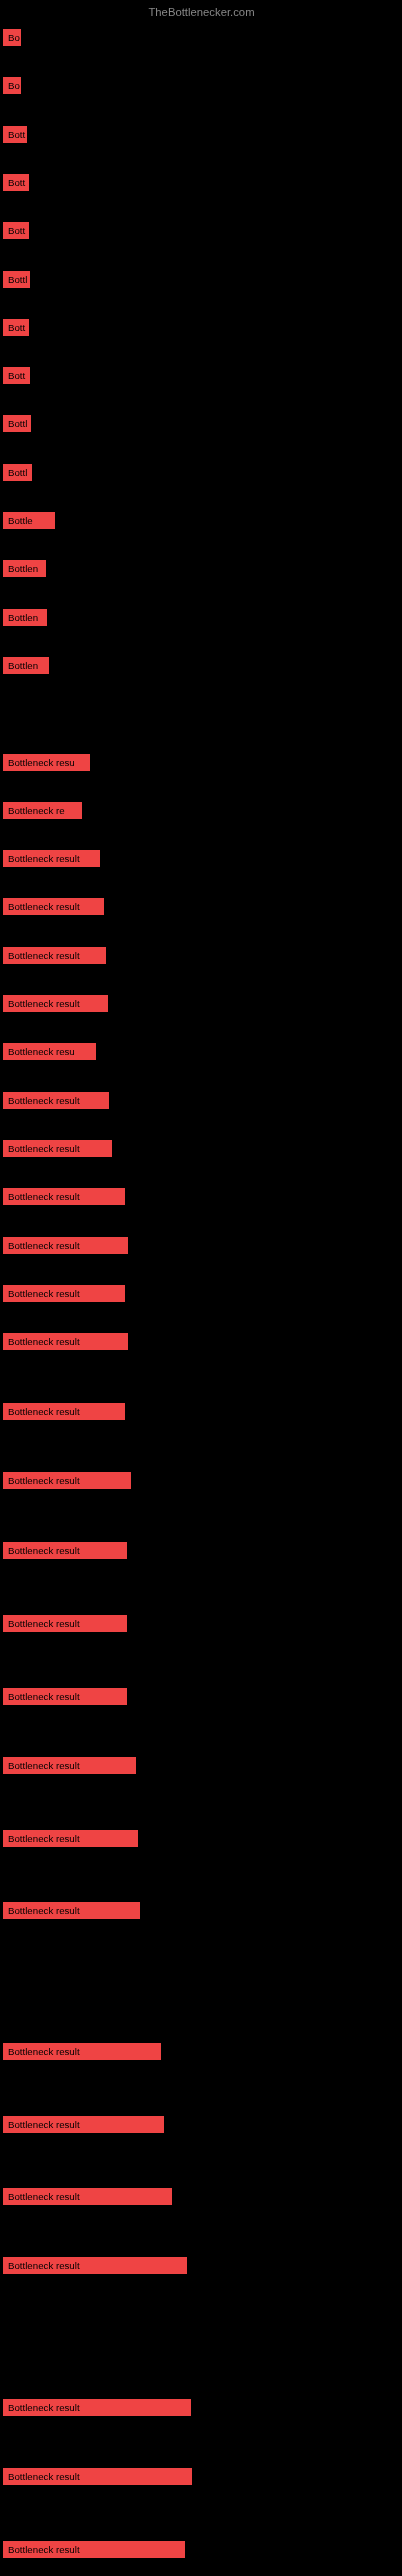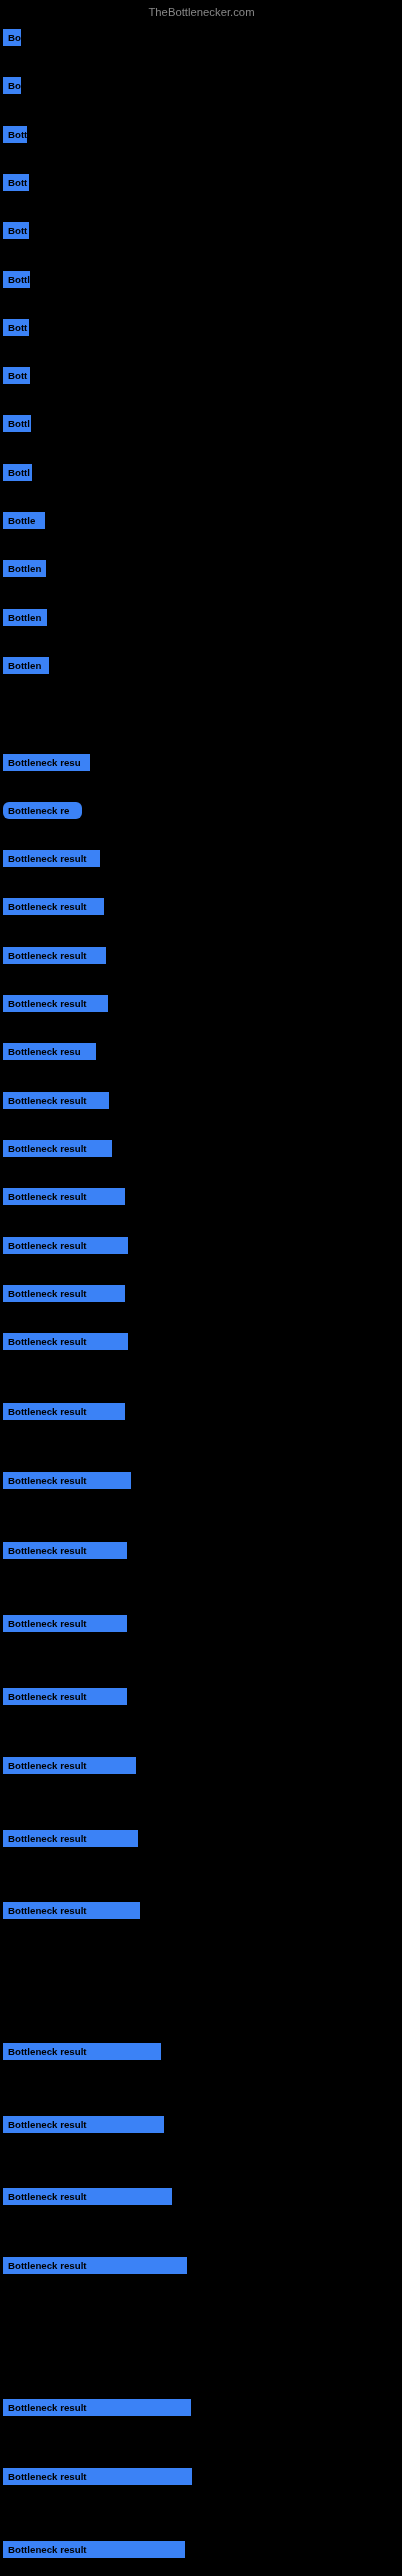--- a/index.html
+++ b/index.html
@@ -34,24 +34,24 @@
     }
 
     .bottleneck-item {
       display: flex;
       align-items: center;
       margin-bottom: 0;
       padding: 6.4px 0;
     }
 
     .bottleneck-label {
-      background-color: #3b82f6;
+      background-color: #ef4444;
       color: #000000;
       font-size: 9.7px;
-      font-weight: bold;
+      font-weight: normal;
       padding: 3.2px 4.8px;
       white-space: nowrap;
       overflow: hidden;
     }
   </style>
 </head>
 <body style="min-height: 2599px;">
 
 <div class="site-title">TheBottlenecker.com</div>
 
@@ -80,36 +80,36 @@
     <div class="bottleneck-item" style="position: absolute; top: 338px; left: 0px; width: 100%; padding: 6.4px 0px;">
       <div class="bottleneck-label" style="width: 26.6px; margin-left: 3.2px;">Bott</div>
     </div>
     <div class="bottleneck-item" style="position: absolute; top: 386px; left: 0px; width: 100%; padding: 6.4px 0px;">
       <div class="bottleneck-label" style="width: 28px; margin-left: 3.2px;">Bottl</div>
     </div>
     <div class="bottleneck-item" style="position: absolute; top: 435px; left: 0px; width: 100%; padding: 6.4px 0px;">
       <div class="bottleneck-label" style="width: 29px; margin-left: 3.2px;">Bottl</div>
     </div>
     <div class="bottleneck-item" style="position: absolute; top: 483px; left: 0px; width: 100%; padding: 6.4px 0px;">
-      <div class="bottleneck-label" style="width: 42px; margin-left: 3.2px;">Bottle</div>
+      <div class="bottleneck-label" style="width: 52px; margin-left: 3.2px;">Bottle</div>
     </div>
     <div class="bottleneck-item" style="position: absolute; top: 531px; left: 0px; width: 100%; padding: 6.4px 0px;">
       <div class="bottleneck-label" style="width: 43px; margin-left: 3.2px;">Bottlen</div>
     </div>
     <div class="bottleneck-item" style="position: absolute; top: 580px; left: 0px; width: 100%; padding: 6.4px 0px;">
       <div class="bottleneck-label" style="width: 44px; margin-left: 3.2px;">Bottlen</div>
     </div>
     <div class="bottleneck-item" style="position: absolute; top: 628px; left: 0px; width: 100%; padding: 6.4px 0px;">
       <div class="bottleneck-label" style="width: 46px; margin-left: 3.2px;">Bottlen</div>
     </div>
     <div class="bottleneck-item" style="position: absolute; top: 725px; left: 0px; width: 100%; padding: 6.4px 0px;">
       <div class="bottleneck-label" style="width: 87px; margin-left: 3.2px;">Bottleneck resu</div>
     </div>
     <div class="bottleneck-item" style="position: absolute; top: 773px; left: 0px; width: 100%; padding: 6.4px 0px;">
-      <div class="bottleneck-label" style="width: 79px; margin-left: 3.2px; border-radius: 6px;">Bottleneck re</div>
+      <div class="bottleneck-label" style="width: 79px; margin-left: 3.2px;">Bottleneck re</div>
     </div>
     <div class="bottleneck-item" style="position: absolute; top: 821px; left: 0px; width: 100%; padding: 6.4px 0px;">
       <div class="bottleneck-label" style="width: 97px; margin-left: 3.2px;">Bottleneck result</div>
     </div>
     <div class="bottleneck-item" style="position: absolute; top: 869px; left: 0px; width: 100%; padding: 6.4px 0px;">
       <div class="bottleneck-label" style="width: 101px; margin-left: 3.2px;">Bottleneck result</div>
     </div>
     <div class="bottleneck-item" style="position: absolute; top: 918px; left: 0px; width: 100%; padding: 6.4px 0px;">
       <div class="bottleneck-label" style="width: 103px; margin-left: 3.2px;">Bottleneck result</div>
     </div>

